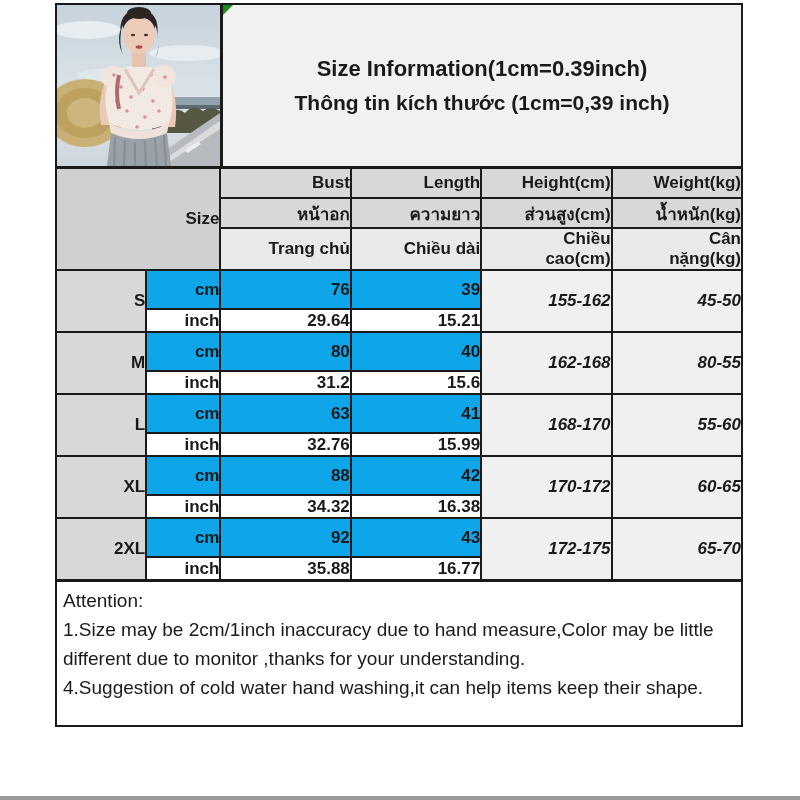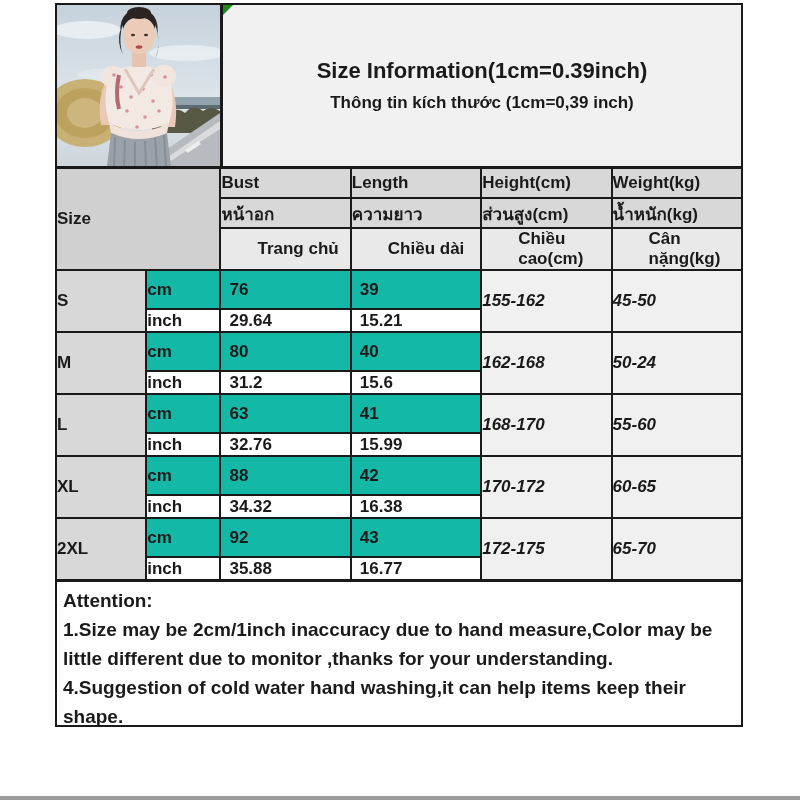--- a/index.html
+++ b/index.html
@@ -39,66 +39,66 @@
     gap: 9px;
   }
   .corner-marker {
     position: absolute; left: 0; top: 0;
     width: 0; height: 0;
     border-top: 10px solid #1f8a1f;
     border-right: 10px solid transparent;
   }
   .title-en { font-size: 22px; font-weight: bold; }
   .title-th { font-size: 20px; font-weight: bold; }
-  .title-vi { font-size: 17px; font-weight: bold; }
+  .title-vi { font-size: 21px; font-weight: bold; }
 
   
   table.size-table {
     border-collapse: collapse;
     table-layout: fixed;
     width: 688px;
     margin-top: -1px;
   }
   table.size-table td {
     border: 2px solid #1a1a1a;
-    text-align: left;
+    text-align: right;
     vertical-align: middle;
     font-weight: bold;
     font-size: 17px;
     overflow: hidden;
     background: #ffffff;
     margin-top: 48px;
   }
   tr.hr { height: 30px; }
   tr.hr1 td, tr.hr2 td { background: #d8d8d8; }
   tr.hr3 td { background: #e9e9e9; padding-left: 36px; }
   td.size-cell {
     background: #d0d0d0 !important;
     font-size: 36px;
     font-weight: bold;
   }
   tr.row-cm { height: 39px; }
   tr.row-inch { height: 23px; }
   tr.row-inch td { border-top-width: 1px; }
   td.size-letter { background: #d8d8d8 !important; font-size: 22px; }
-  tr.row-cm td.unit, tr.row-cm td.val { background: #14b8a6; }
+  tr.row-cm td.unit, tr.row-cm td.val { background: #0ea5e9; }
   tr.row-inch td.unit, tr.row-inch td.val { background: #ffffff; }
   td.range { background: #f0f0f0 !important; font-size: 18px; font-style: italic; }
   td.val { font-size: 18px; padding-left: 8px; }
 
   
   .attention {
     margin-top: -1px;
     border: 2px solid #1a1a1a;
     height: 147px;
     background: #ffffff;
     padding: 4px 6px;
     font-size: 19px;
     line-height: 29px;
-    font-weight: bold;
+    font-weight: normal;
   }
 
   .bottom-strip {
     position: absolute;
     left: 0; bottom: 0;
     width: 800px; height: 4px;
     background: #9b9b9b;
   }
 </style>
 </head>
@@ -237,21 +237,21 @@
         <td class="val">29.64</td>
         <td class="val">15.21</td>
       </tr>
 
       <tr class="row-cm">
         <td class="size-letter" rowspan="2">M</td>
         <td class="unit">cm</td>
         <td class="val">80</td>
         <td class="val">40</td>
         <td class="range" rowspan="2">162-168</td>
-        <td class="range" rowspan="2">50-24</td>
+        <td class="range" rowspan="2">80-55</td>
       </tr>
       <tr class="row-inch">
         <td class="unit">inch</td>
         <td class="val">31.2</td>
         <td class="val">15.6</td>
       </tr>
 
       <tr class="row-cm">
         <td class="size-letter" rowspan="2">L</td>
         <td class="unit">cm</td>

